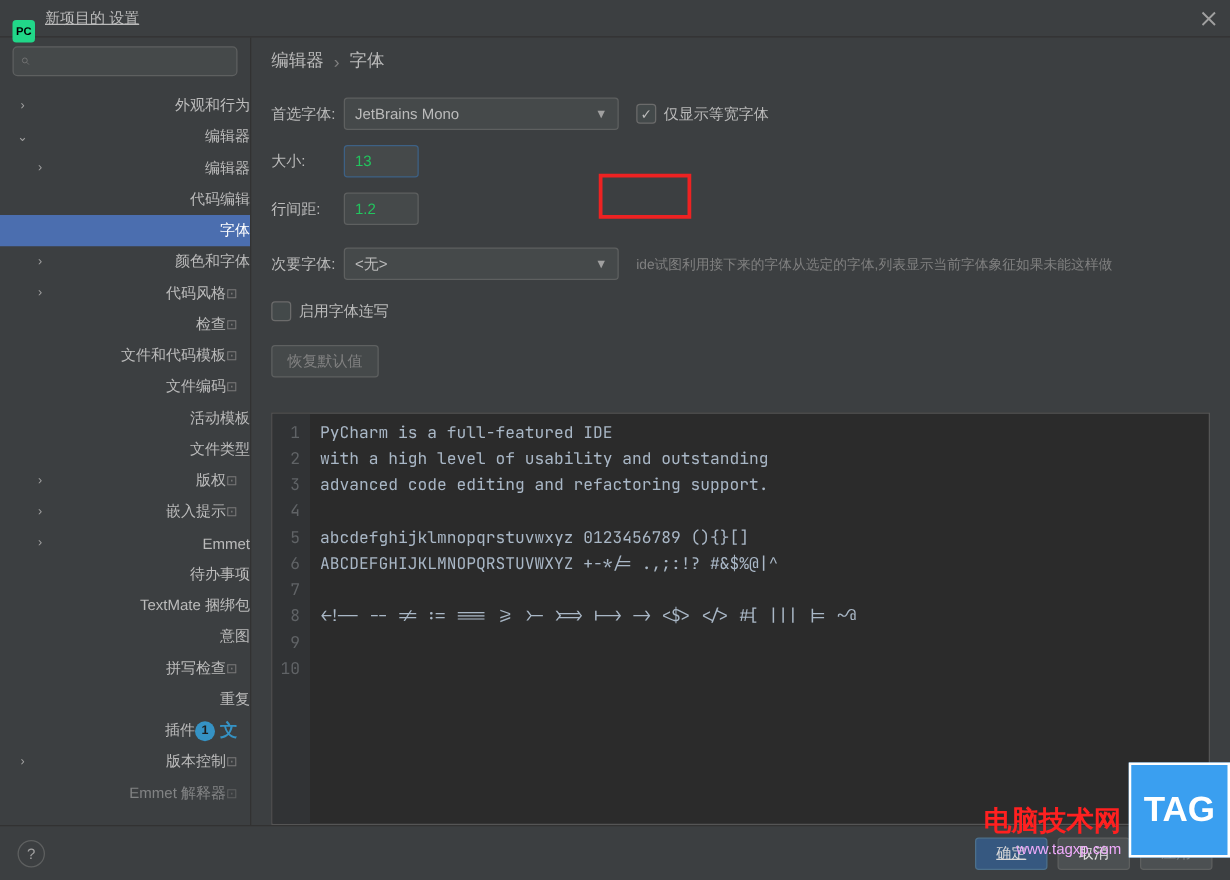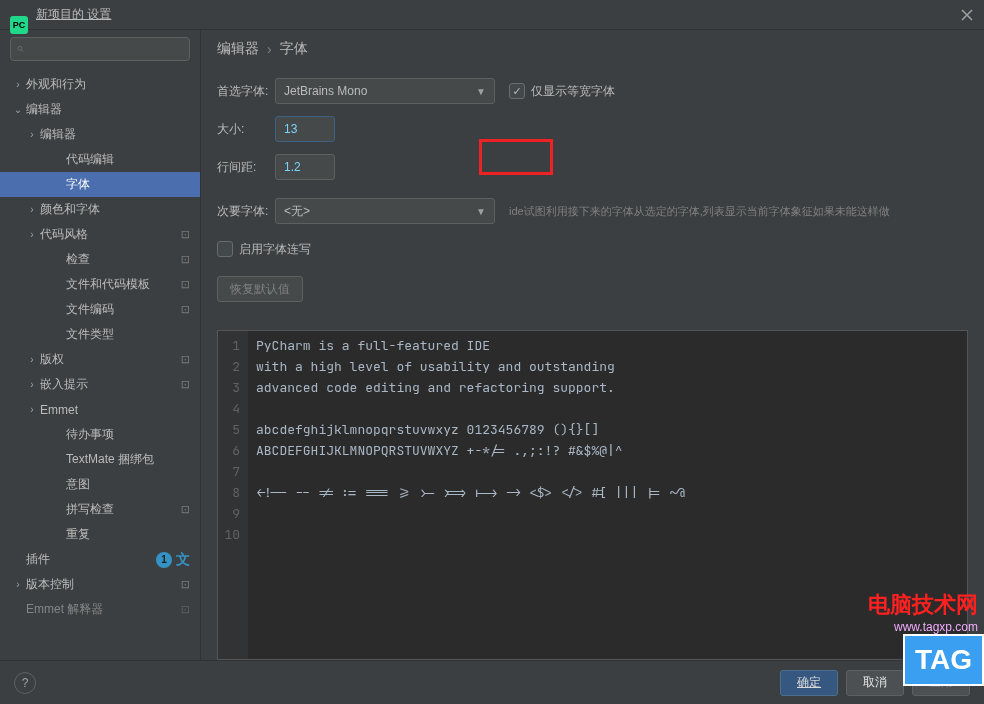--- a/index.html
+++ b/index.html
@@ -40,21 +40,21 @@
 .tree { flex: 1; overflow-y: auto; padding-top: 4px; }
 .titem {
   height: 25px; display: flex; align-items: center;
   cursor: pointer; position: relative;
 }
 .titem.sel { background: #4b6eaf; color: #fff; }
 .chev {
   width: 16px; display: flex; justify-content: center;
   color: #a0a0a0; font-size: 10px;
 }
-.titem .lbl { flex: 1; }
+.titem .lbl { flex: 1; text-align: right; }
 .titem .cfg { color: #787878; margin-right: 10px; font-size: 11px; }
 .ind0 { padding-left: 10px; }
 .ind1 { padding-left: 24px; }
 .ind2 { padding-left: 50px; }
 .tree::-webkit-scrollbar { width: 10px; }
 .tree::-webkit-scrollbar-thumb { background: #5c5c5c; border-radius: 5px; }
 .content { flex: 1; display: flex; flex-direction: column; }
 .crumb {
   height: 38px; padding: 0 16px; display: flex; align-items: center;
   font-size: 14px; color: #bbbbbb;
@@ -74,21 +74,21 @@
 .cb .box {
   width: 16px; height: 16px; background: #43494a;
   border: 1px solid #6b6b6b; border-radius: 3px;
   display: flex; align-items: center; justify-content: center;
   margin-right: 6px;
 }
 .cb .box.ck::after { content: "✓"; color: #bbbbbb; font-size: 11px; }
 .inp {
   width: 60px; height: 26px; background: #45494a;
   border: 1px solid #5e6060; border-radius: 3px;
-  color: #7dd3fc; padding: 0 8px; font-size: 12px; outline: none;
+  color: #22c55e; padding: 0 8px; font-size: 12px; outline: none;
 }
 .highlight-rect {
   position: absolute; border: 3px solid #ee2222;
   width: 74px; height: 36px; left: 278px; top: 109px; pointer-events: none;
 }
 .hint { color: #808080; margin-left: 14px; font-size: 11px; }
 .btn-restore {
   height: 26px; padding: 0 12px; background: #45494a;
   border: 1px solid #5e6060; border-radius: 3px;
   color: #808080; display: inline-flex; align-items: center;
@@ -124,28 +124,28 @@
 .btn.pri { background: #365880; border-color: #4c708c; color: #d8d8d8; text-decoration: underline; }
 .btn.dis { color: #808080; }
 .plugins-badge {
   width: 16px; height: 16px; border-radius: 50%; background: #3592c4;
   color: #1d1d1d; font-size: 10px; font-weight: bold;
   display: flex; align-items: center; justify-content: center; margin-right: 4px;
 }
 .lang-ico { color: #3592c4; margin-right: 10px; font-size: 14px; font-weight: bold; }
 .watermark {
   position: absolute; right: 0; bottom: 18px;
-  display: flex; align-items: flex-end; pointer-events: none; flex-direction: column;
+  display: flex; align-items: flex-end; pointer-events: none;
 }
 .wm-txt { text-align: right; margin-right: 6px; }
 .wm-txt .a { color: #ff2020; font-size: 22px; font-weight: bold; }
 .wm-txt .b { color: #f0abfc; font-size: 12px; }
 .wm-tag {
   background: #3a9ff0; color: #fff; font-size: 28px; font-weight: bold;
-  padding: 8px 10px; border: 2px solid #fff;
+  padding: 20px 10px; border: 2px solid #fff;
 }
 </style>
 </head>
 <body>
 
 <div class="titlebar">
   <div class="ico">PC</div>
   <div class="ttl">新项目的 设置</div>
   <div class="close">
     <svg viewBox="0 0 14 14">
@@ -200,20 +200,24 @@
         </div>
       <div class="titem ind2">
           <span class="chev"></span>
           <span class="lbl">文件和代码模板</span>
           <span class="cfg">⊡</span>
         </div>
       <div class="titem ind2">
           <span class="chev"></span>
           <span class="lbl">文件编码</span>
           <span class="cfg">⊡</span>
+        </div>
+      <div class="titem ind2">
+          <span class="chev"></span>
+          <span class="lbl">活动模板</span>
         </div>
       <div class="titem ind2">
           <span class="chev"></span>
           <span class="lbl">文件类型</span>
         </div>
       <div class="titem ind1">
           <span class="chev">›</span>
           <span class="lbl">版权</span>
           <span class="cfg">⊡</span>
         </div>

